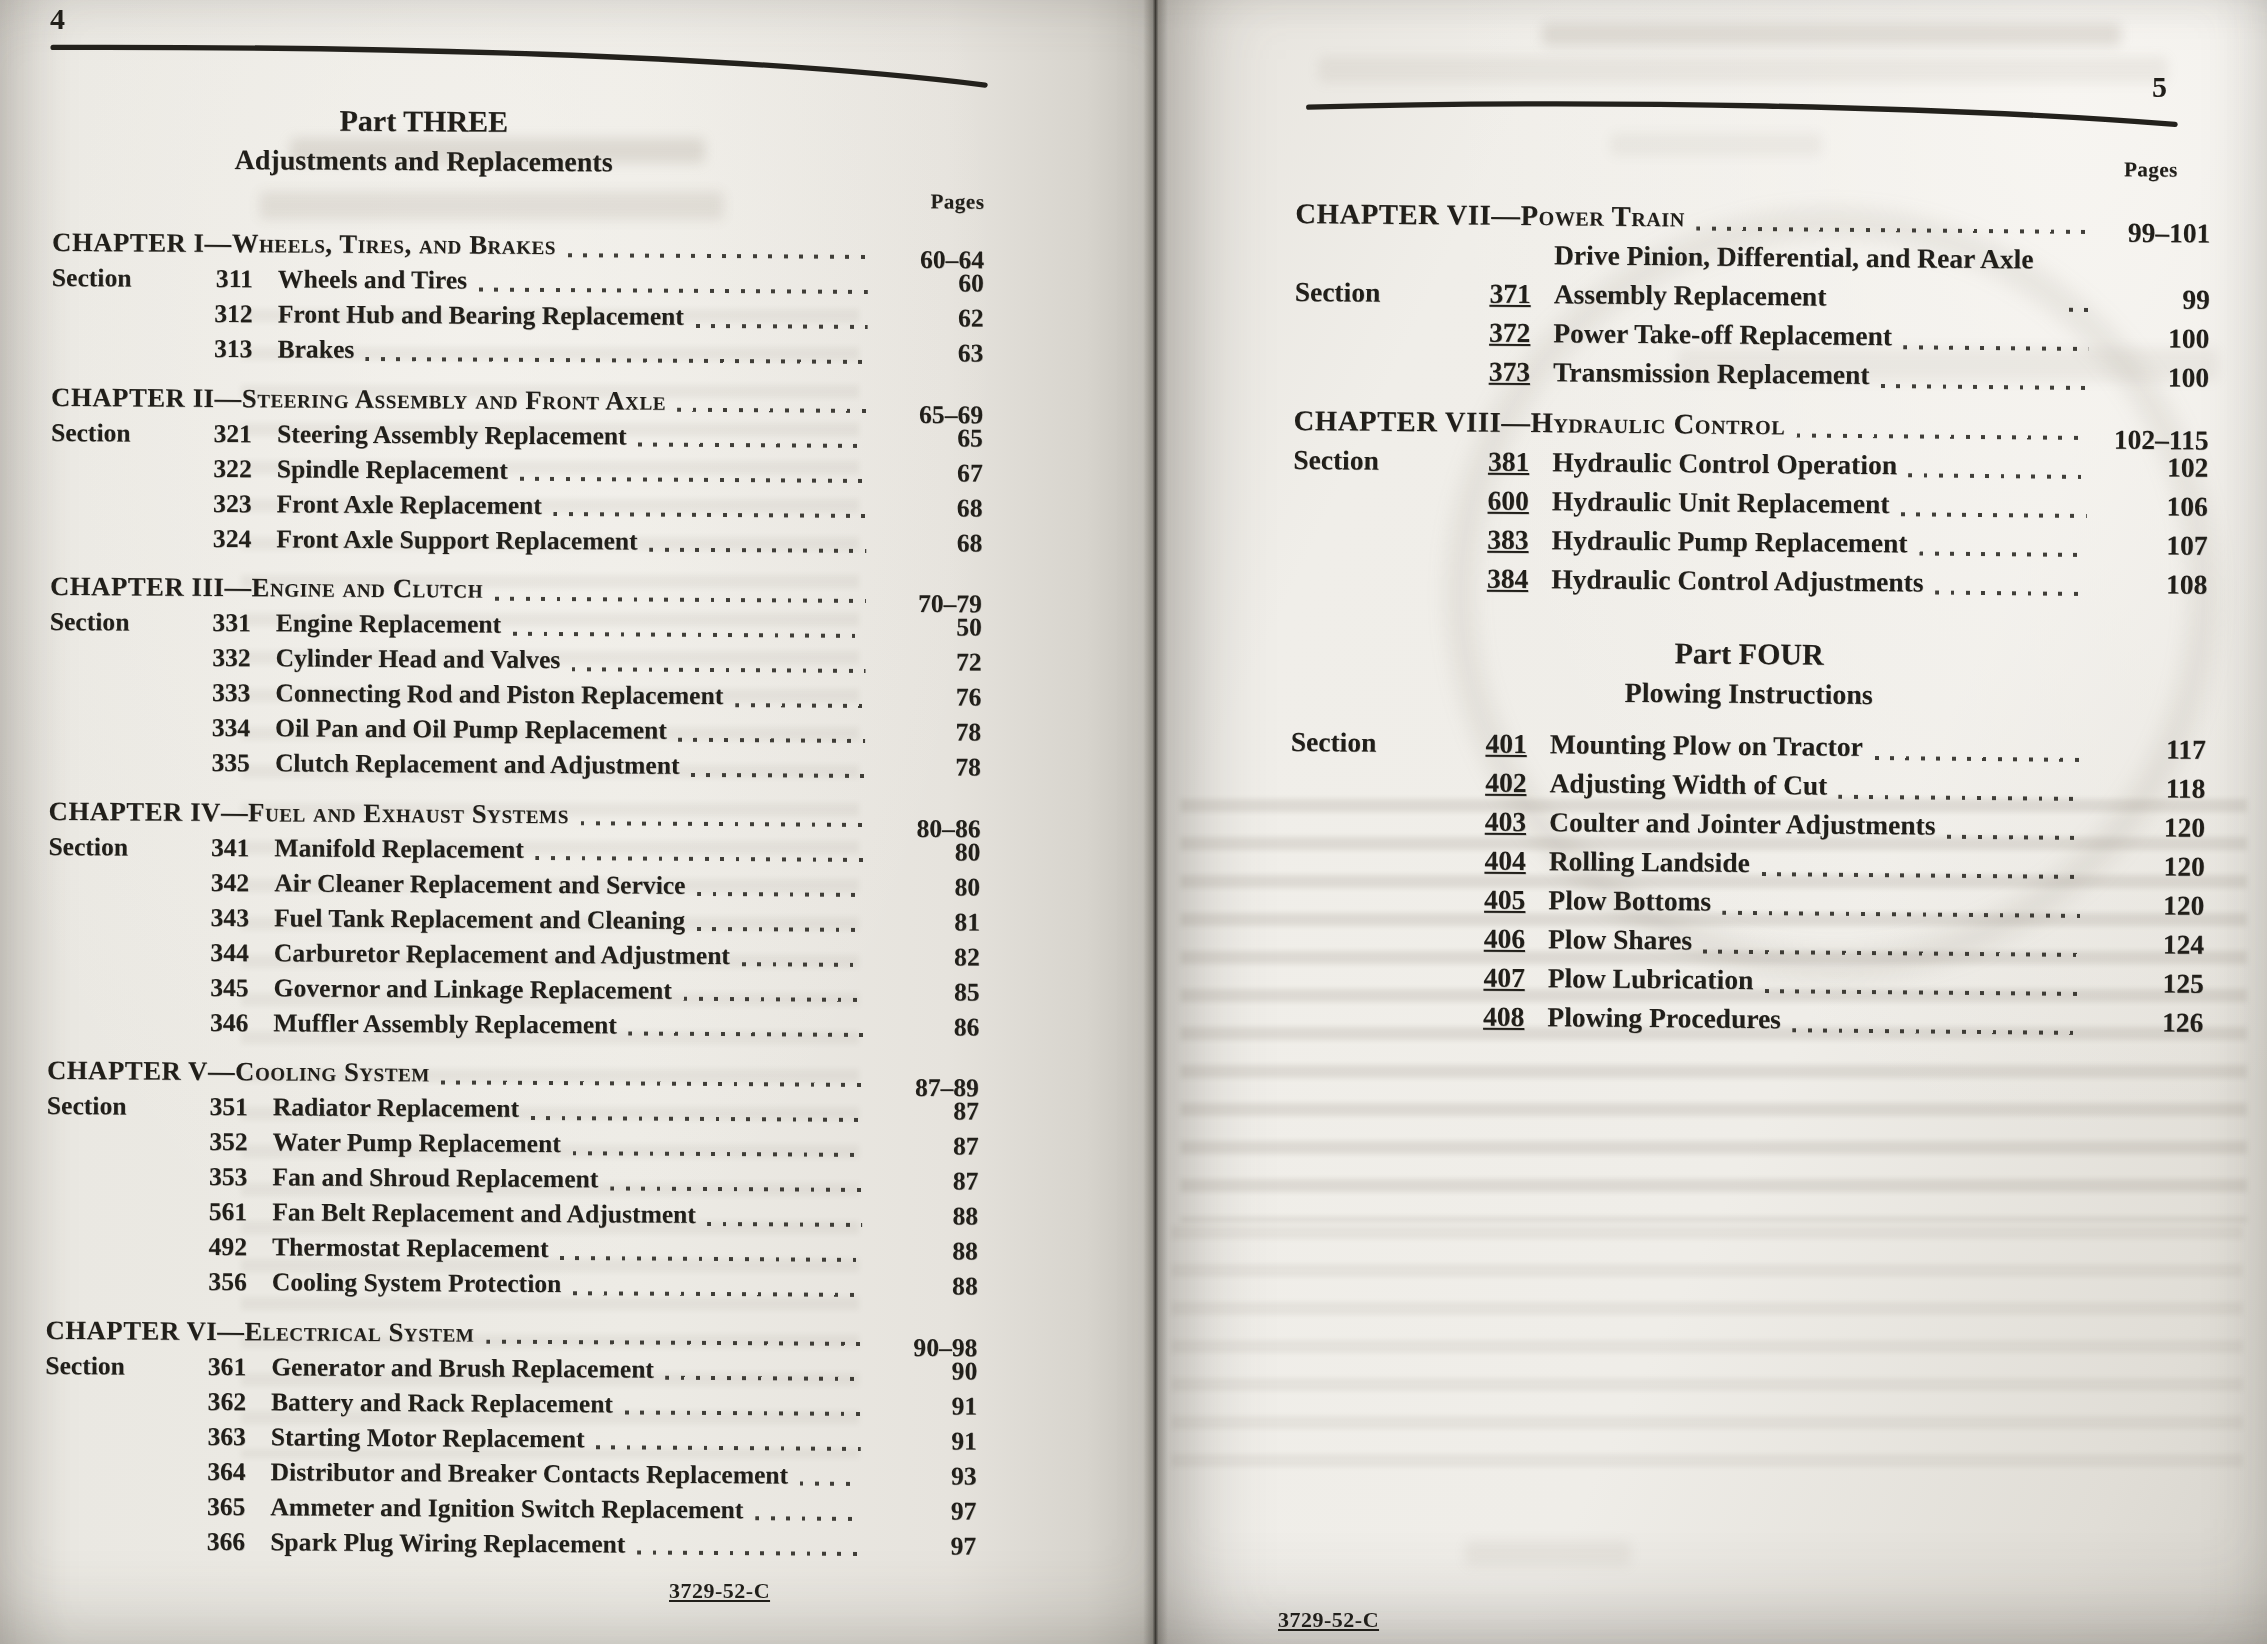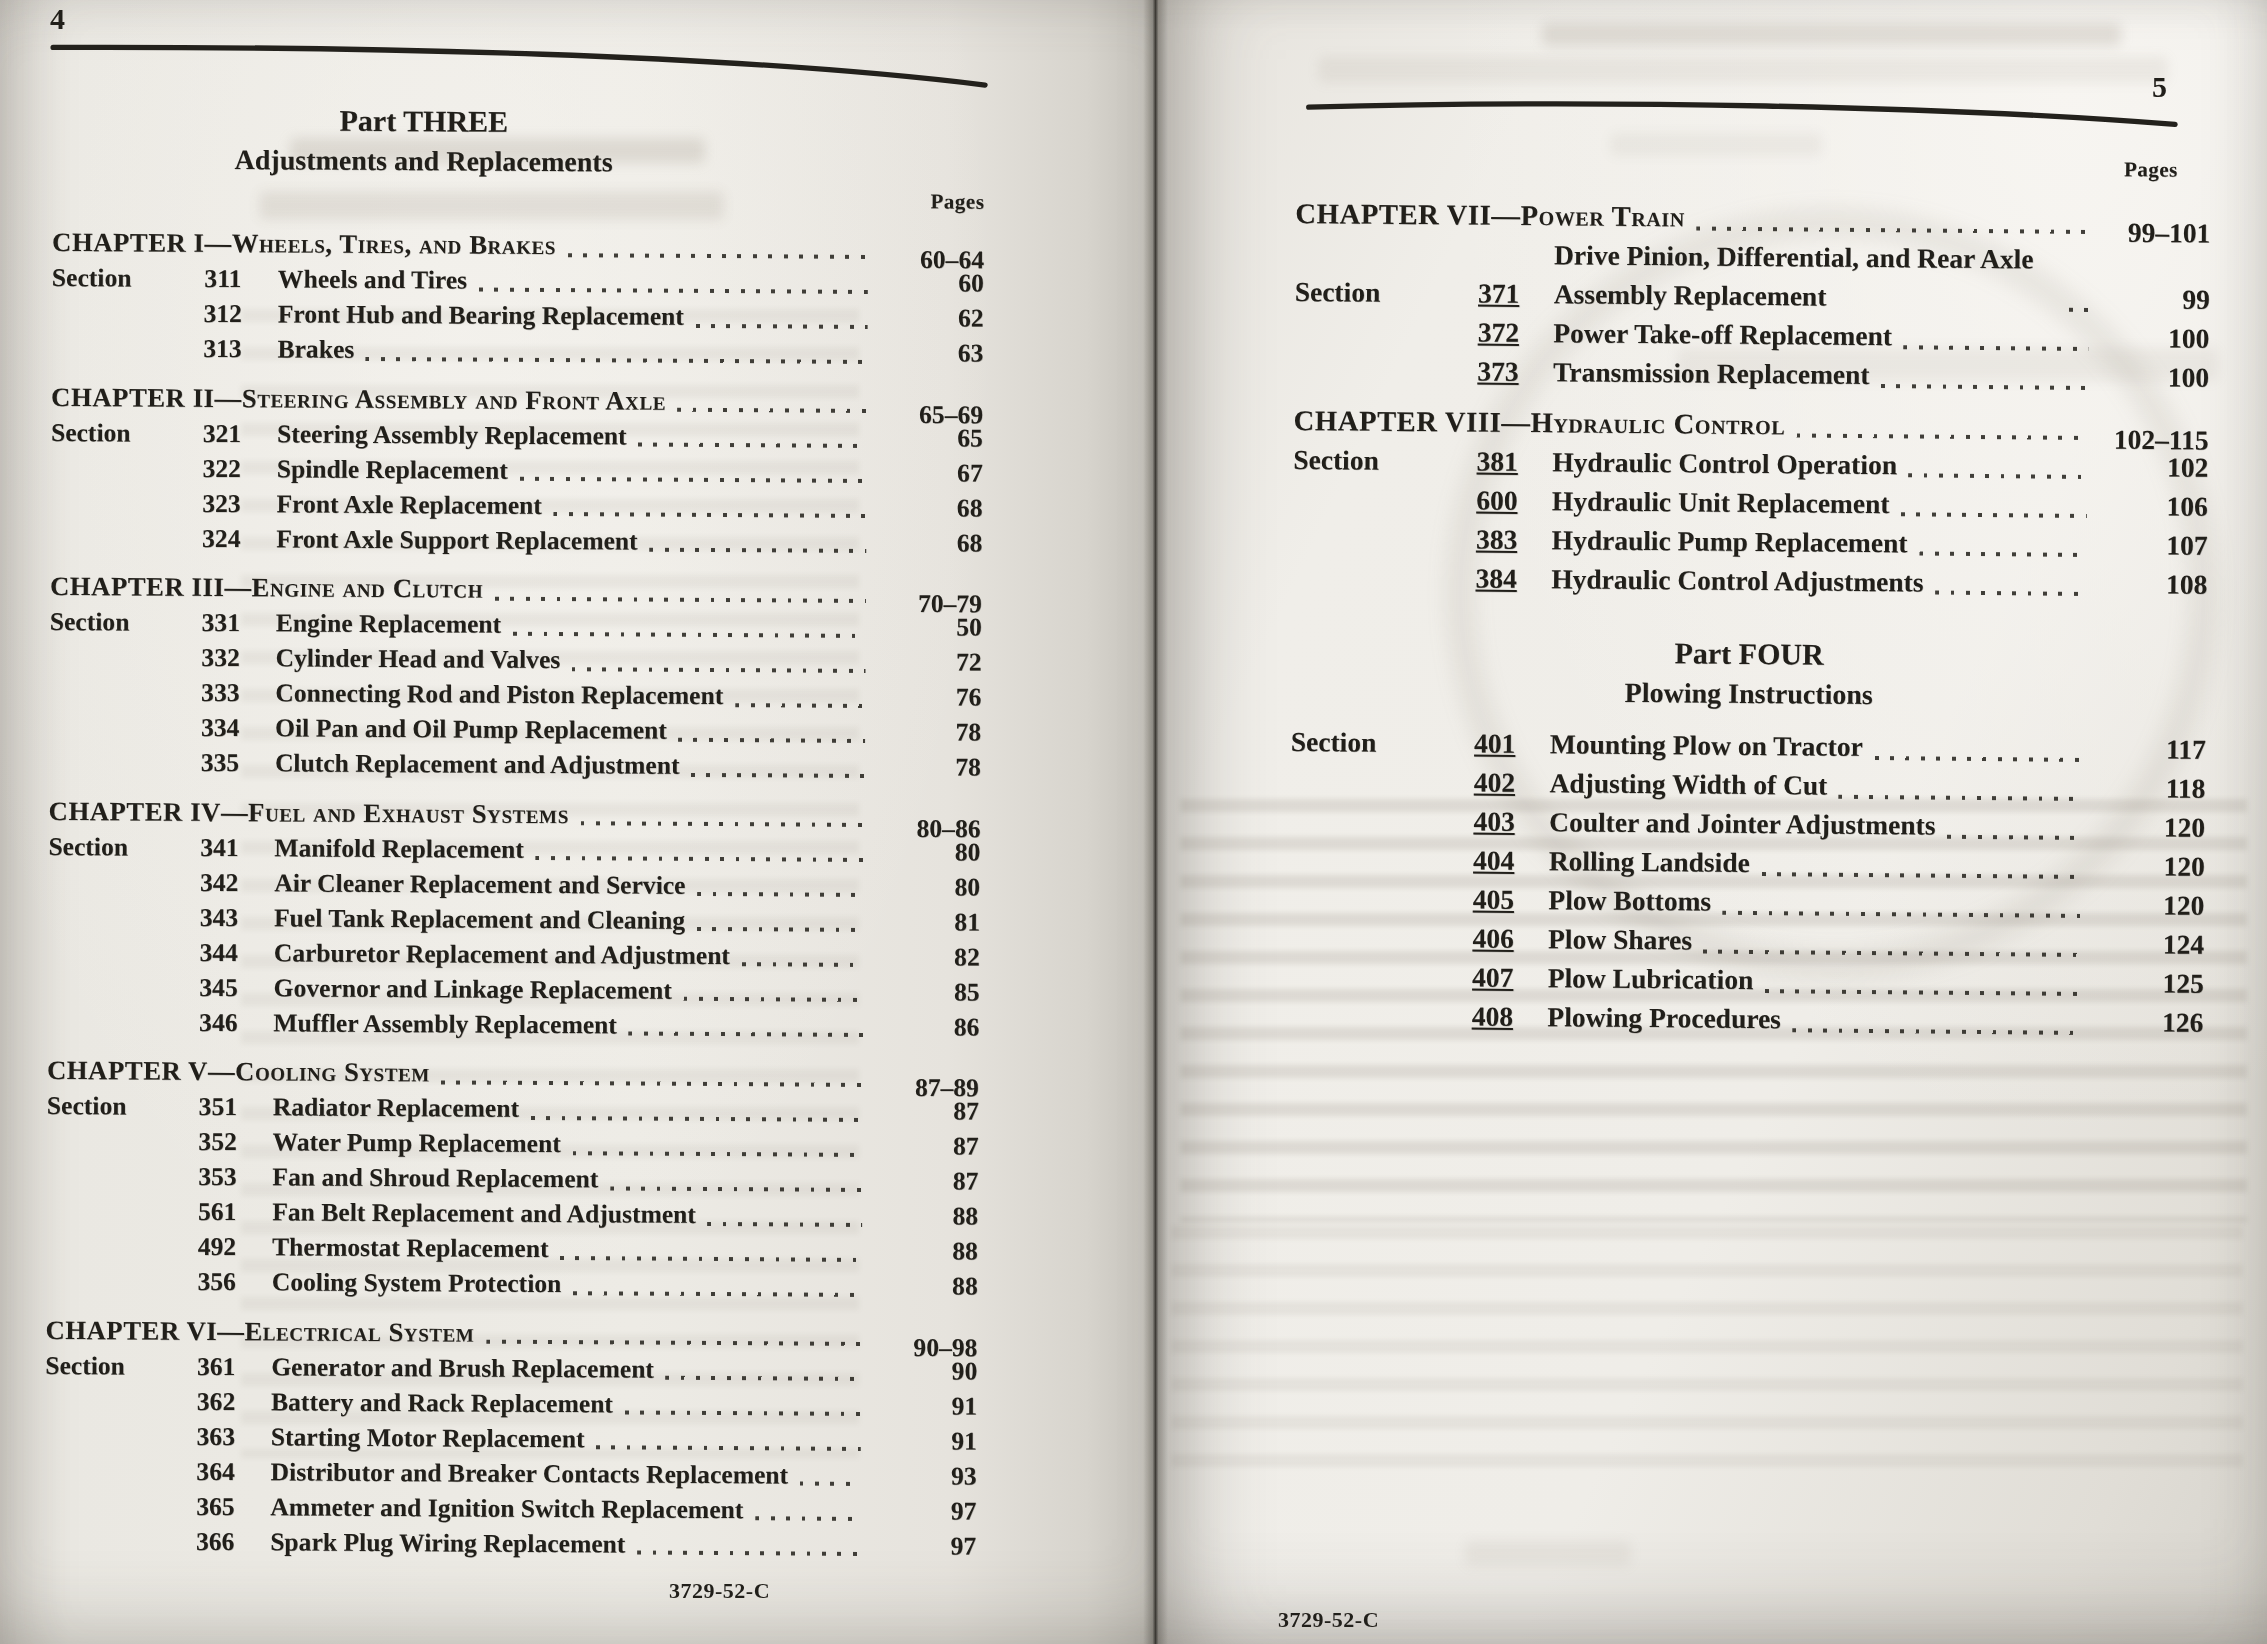--- a/index.html
+++ b/index.html
@@ -36,21 +36,21 @@
     position:absolute;top:0;left:1143px;width:25px;height:1644px;z-index:5;
     background:linear-gradient(90deg,
       rgba(58,55,48,0) 0%, rgba(58,55,48,.35) 38%, rgba(40,38,33,.85) 50%,
       rgba(58,55,48,.30) 62%, rgba(58,55,48,0) 100%);
   }
   
   .rule-svg{position:absolute;left:0;top:0;z-index:2;}
   .pg-num{position:absolute;z-index:3;font-weight:700;font-size:30px;}
   .pg-num.l4{left:50px;top:1.9px;}
   .pg-num.r5{left:996px;top:70px;}
-  .footer-code{position:absolute;z-index:3;font-weight:700;font-size:22px;letter-spacing:0.5px;}
+  .footer-code{position:absolute;z-index:3;font-weight:700;font-size:22px;letter-spacing:0.5px;text-decoration:underline;}
   .fc-l{left:669px;top:1578px;}
   .fc-r{left:122px;top:1607px;}
   
   .content{position:absolute;z-index:2;}
   .lp .content{left:53px;right:171px;top:98px;transform:rotate(.35deg);transform-origin:0 0;
                font-size:25.6px;line-height:35px;font-weight:700;}
   .rp .content{left:140px;right:56px;top:148px;transform:rotate(.5deg);transform-origin:0 0;
                font-size:27.5px;line-height:39px;font-weight:700;}
   .content{text-shadow:0.5px 0.5px 0 rgba(32,30,25,.30);}
   .part-block{margin-bottom:3.9px;}
@@ -60,21 +60,21 @@
   .part-sub{text-align:center;font-size:28px;line-height:39px;}
   .pages-label{text-align:right;font-size:21px;line-height:29px;letter-spacing:0.5px;}
   .lp .pages-label{margin-top:1.9px;}
   .rp .pages-label{margin-right:33px;margin-bottom:17.4px;}
   .row{display:flex;align-items:flex-end;}
   .ch-row{margin-top:14.5px;}
   .rp .ch-row{margin-top:11.6px;}
   .ch-label{font-variant:small-caps;letter-spacing:0.6px;white-space:nowrap;font-size:1.04em;}
   .sec-prefix{flex:0 0 141px;white-space:nowrap;}
   .rp .sec-prefix{flex:0 0 172px;}
-  .sec-num{flex:0 0 60px;text-align:center;white-space:nowrap;}
+  .sec-num{flex:0 0 60px;text-align:right;white-space:nowrap;}
   .rp .sec-num{flex:0 0 64px;text-decoration:underline;}
   .sec-title{margin-left:25px;white-space:nowrap;}
   .rp .sec-title{margin-left:23px;}
   .sec-title.wrap{white-space:normal;max-width:541px;}
   .leader{flex:1 1 auto;min-width:19.3px;height:1em;position:relative;margin:0 15.4px 0 11.6px;}
   .leader::after{
     content:"";position:absolute;left:0;right:0;bottom:6.8px;height:3.9px;
     background:repeating-linear-gradient(90deg, rgba(40,38,32,.88) 0 3.9px, rgba(40,38,32,0) 3.9px 15.4px);
   }
   .pagenum{flex:0 0 101px;text-align:right;white-space:nowrap;}

